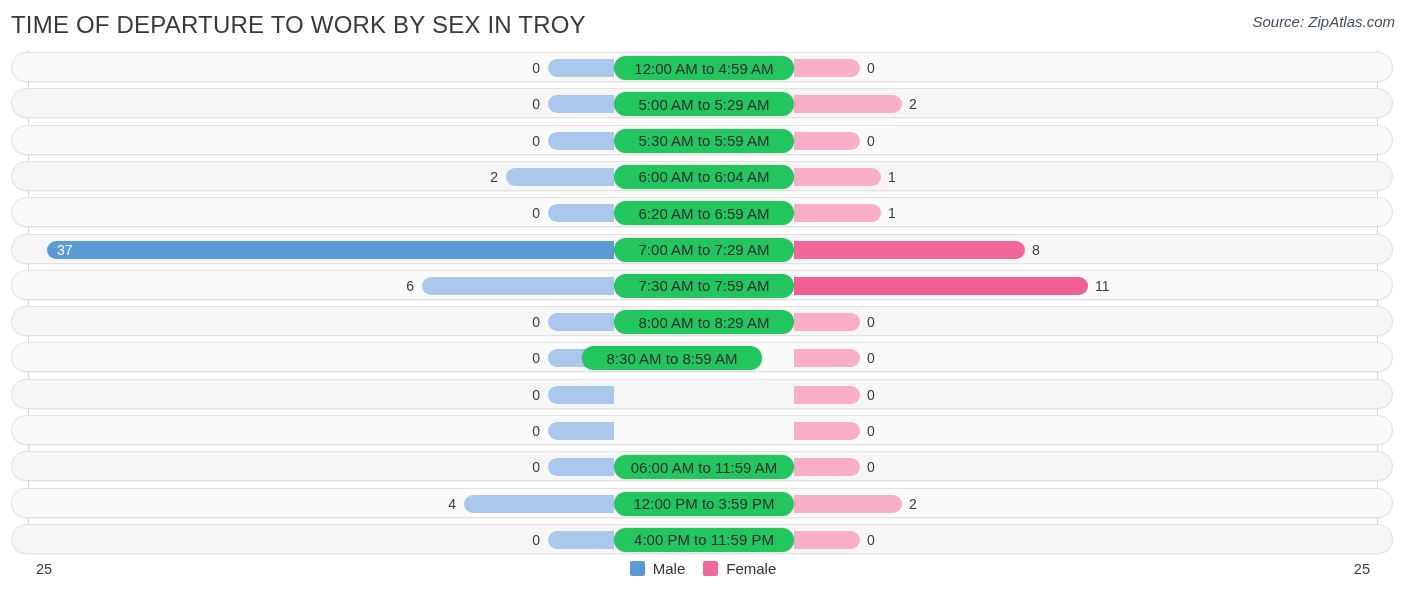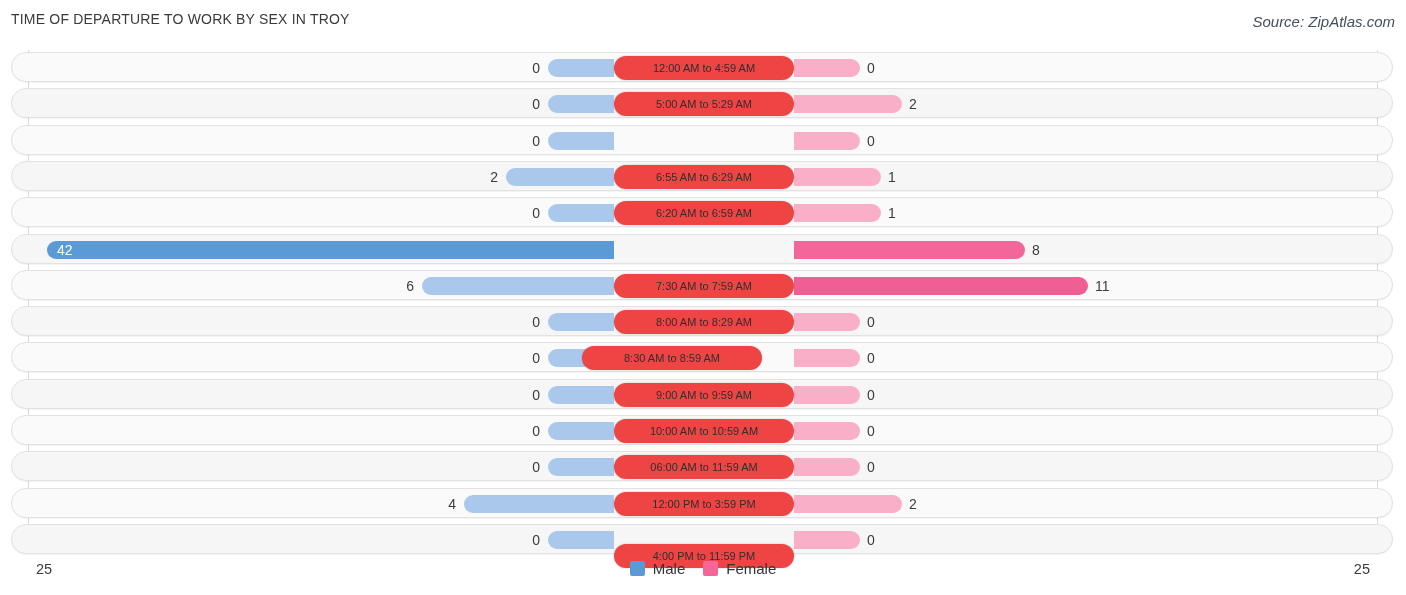--- a/index.html
+++ b/index.html
@@ -20,21 +20,21 @@
   #header {
     position: absolute;
     left: 0; top: 0;
     width: 1406px;
     height: 46px;
   }
   #chart-title {
     position: absolute;
     left: 11px;
     top: 11px;
-    font-size: 14px;
+    font-size: 24px;
     letter-spacing: .2px;
     color: #3a3a3a;
     white-space: nowrap;
   }
   #source-label {
     position: absolute;
     right: 11px;
     top: 13px;
     font-size: 15px;
     font-style: italic;
@@ -92,27 +92,27 @@
   .bar-female.hotter { background: #ef5f93; }
 
   
   .cat-pill {
     position: absolute;
     top: 3px;
     left: 613px;
     width: 180px;
     height: 24px;
     box-sizing: border-box;
-    background: #ef4444;
+    background: #22c55e;
     border-radius: 12px;
     box-shadow: 0 0 2px rgba(0,0,0,.22);
     display: flex;
     align-items: center;
     justify-content: center;
-    font-size: 11px;
+    font-size: 15px;
     color: #2f2f2f;
     white-space: nowrap;
   }
 
   
   .val {
     position: absolute;
     top: 7px;
     font-size: 14px;
     color: #3c3c3c;
@@ -189,41 +189,43 @@
     <div class="row alt" style="top: 38.3px;">
       <div class="bar bar-male" style="left: 536px; width: 66px;"></div>
       <div class="bar bar-female" style="left: 782px; width: 108px;"></div>
       <div class="cat-pill" style="left: 602px;">5:00 AM to 5:29 AM</div>
       <div class="val val-male" style="right: 852px;">0</div>
       <div class="val val-female" style="left: 897px;">2</div>
     </div>
     <div class="row" style="top: 74.6px;">
       <div class="bar bar-male" style="left: 536px; width: 66px;"></div>
       <div class="bar bar-female" style="left: 782px; width: 66px;"></div>
+      <div class="cat-pill" style="left: 602px;">5:30 AM to 5:59 AM</div>
       <div class="val val-male" style="right: 852px;">0</div>
       <div class="val val-female" style="left: 855px;">0</div>
     </div>
     <div class="row alt" style="top: 110.9px;">
       <div class="bar bar-male" style="left: 494px; width: 108px;"></div>
       <div class="bar bar-female" style="left: 782px; width: 87px;"></div>
-      <div class="cat-pill" style="left: 602px;">6:55 AM to 6:29 AM</div>
+      <div class="cat-pill" style="left: 602px;">6:00 AM to 6:04 AM</div>
       <div class="val val-male" style="right: 894px;">2</div>
       <div class="val val-female" style="left: 876px;">1</div>
     </div>
     <div class="row" style="top: 147.2px;">
       <div class="bar bar-male" style="left: 536px; width: 66px;"></div>
       <div class="bar bar-female" style="left: 782px; width: 87px;"></div>
       <div class="cat-pill" style="left: 602px;">6:20 AM to 6:59 AM</div>
       <div class="val val-male" style="right: 852px;">0</div>
       <div class="val val-female" style="left: 876px;">1</div>
     </div>
     <div class="row alt" style="top: 183.5px;">
       <div class="bar bar-male hot" style="left: 35px; width: 567px;"></div>
       <div class="bar bar-female hot" style="left: 782px; width: 231px;"></div>
-      <div class="val val-male inside" style="left: 45px;">42</div>
+      <div class="cat-pill" style="left: 602px;">7:00 AM to 7:29 AM</div>
+      <div class="val val-male inside" style="left: 45px;">37</div>
       <div class="val val-female" style="left: 1020px;">8</div>
     </div>
     <div class="row" style="top: 219.8px;">
       <div class="bar bar-male" style="left: 410px; width: 192px;"></div>
       <div class="bar bar-female hotter" style="left: 782px; width: 294px;"></div>
       <div class="cat-pill" style="left: 602px;">7:30 AM to 7:59 AM</div>
       <div class="val val-male" style="right: 978px;">6</div>
       <div class="val val-female" style="left: 1083px;">11</div>
     </div>
     <div class="row alt" style="top: 256.1px;">
@@ -236,49 +238,47 @@
     <div class="row" style="top: 292.4px;">
       <div class="bar bar-male" style="left: 536px; width: 66px;"></div>
       <div class="bar bar-female" style="left: 782px; width: 66px;"></div>
       <div class="cat-pill" style="left: 570px;">8:30 AM to 8:59 AM</div>
       <div class="val val-male" style="right: 852px;">0</div>
       <div class="val val-female" style="left: 855px;">0</div>
     </div>
     <div class="row alt" style="top: 328.7px;">
       <div class="bar bar-male" style="left: 536px; width: 66px;"></div>
       <div class="bar bar-female" style="left: 782px; width: 66px;"></div>
-      <div class="cat-pill" style="left: 602px;">9:00 AM to 9:59 AM</div>
       <div class="val val-male" style="right: 852px;">0</div>
       <div class="val val-female" style="left: 855px;">0</div>
     </div>
     <div class="row" style="top: 365px;">
       <div class="bar bar-male" style="left: 536px; width: 66px;"></div>
       <div class="bar bar-female" style="left: 782px; width: 66px;"></div>
-      <div class="cat-pill" style="left: 602px;">10:00 AM to 10:59 AM</div>
       <div class="val val-male" style="right: 852px;">0</div>
       <div class="val val-female" style="left: 855px;">0</div>
     </div>
     <div class="row alt" style="top: 401.3px;">
       <div class="bar bar-male" style="left: 536px; width: 66px;"></div>
       <div class="bar bar-female" style="left: 782px; width: 66px;"></div>
       <div class="cat-pill" style="left: 602px;">06:00 AM to 11:59 AM</div>
       <div class="val val-male" style="right: 852px;">0</div>
       <div class="val val-female" style="left: 855px;">0</div>
     </div>
     <div class="row" style="top: 437.6px;">
       <div class="bar bar-male" style="left: 452px; width: 150px;"></div>
       <div class="bar bar-female" style="left: 782px; width: 108px;"></div>
       <div class="cat-pill" style="left: 602px;">12:00 PM to 3:59 PM</div>
       <div class="val val-male" style="right: 936px;">4</div>
       <div class="val val-female" style="left: 897px;">2</div>
     </div>
     <div class="row alt" style="top: 473.9px;">
       <div class="bar bar-male" style="left: 536px; width: 66px;"></div>
       <div class="bar bar-female" style="left: 782px; width: 66px;"></div>
-      <div class="cat-pill" style="left: 602px; margin-top: 16px;">4:00 PM to 11:59 PM</div>
+      <div class="cat-pill" style="left: 602px;">4:00 PM to 11:59 PM</div>
       <div class="val val-male" style="right: 852px;">0</div>
       <div class="val val-female" style="left: 855px;">0</div>
     </div>
   </div>
 
 <div id="footer">
   <div class="axis-tick" id="tick-left">25</div>
   <div class="axis-tick" id="tick-right">25</div>
   <div id="legend">
 

